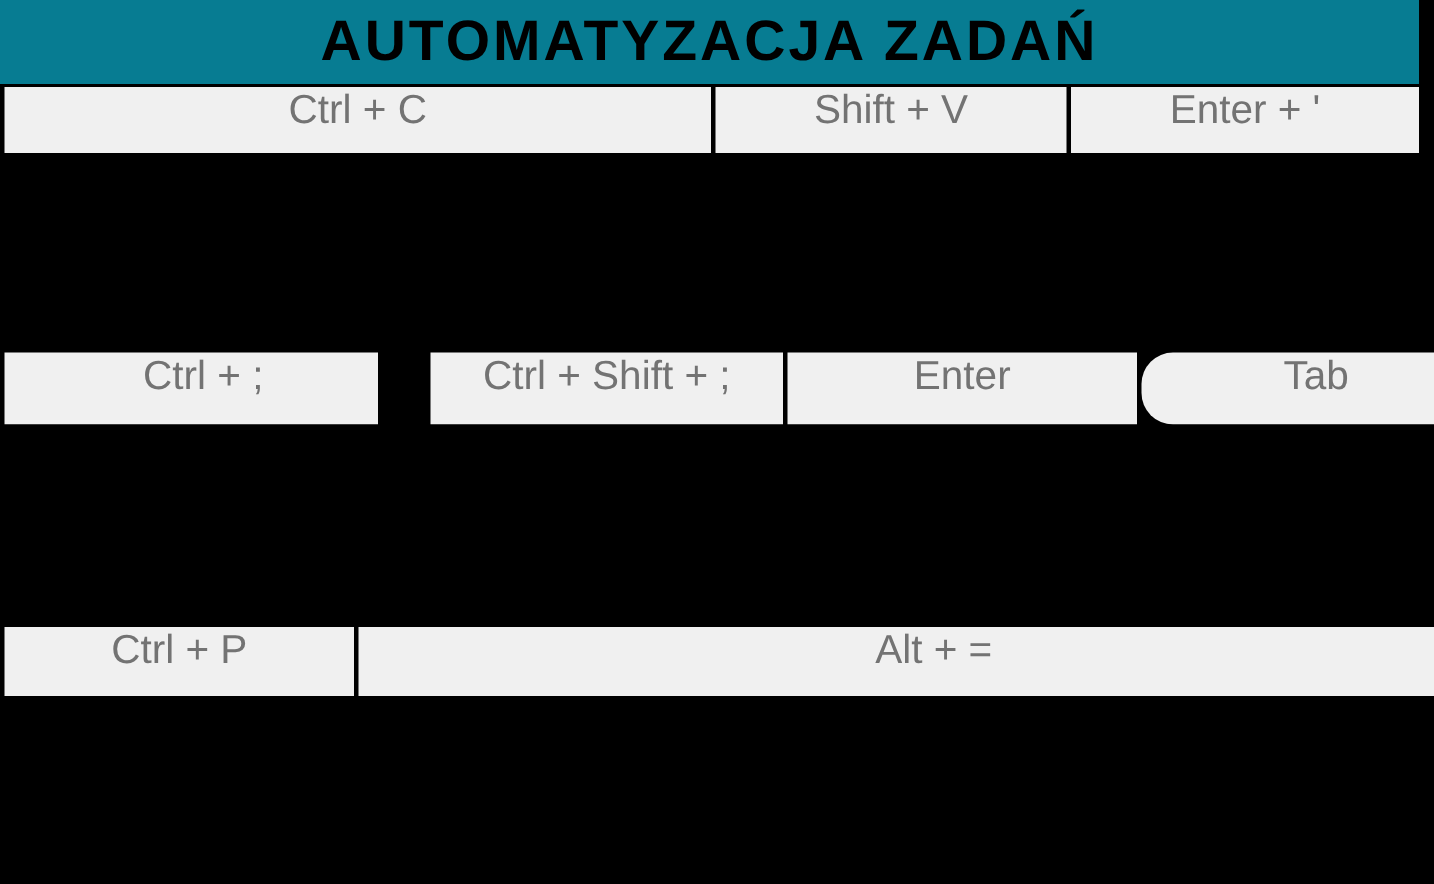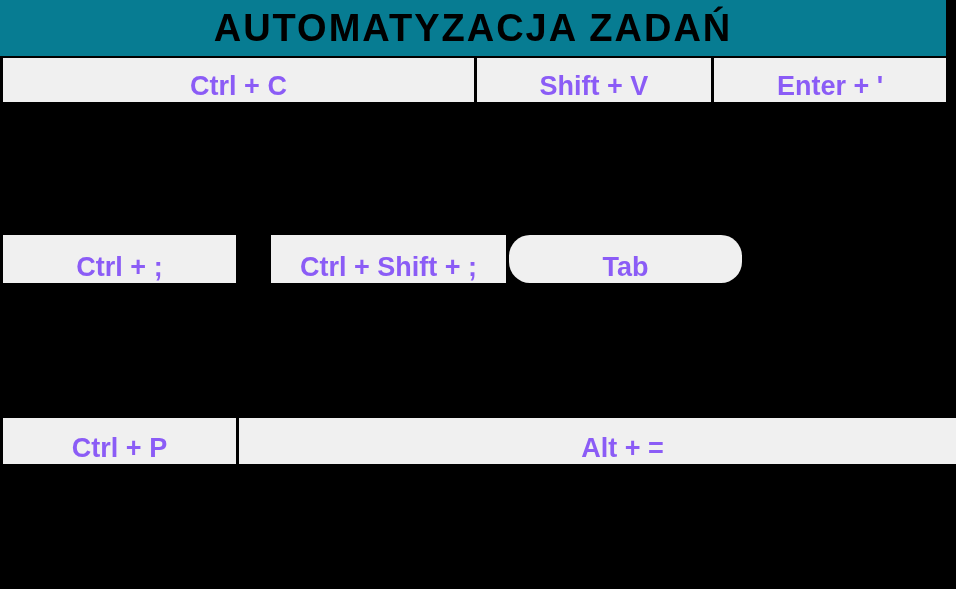--- a/index.html
+++ b/index.html
@@ -42,33 +42,33 @@
     width: 943px;
     display: flex;
     gap: 3px;
   }
   .row-1 { top: 58px;  height: 44px; }
   .row-2 { top: 235px; height: 48px; }
   .row-3 { top: 418px; height: 46px; }
   .cell {
     background: #F0F0F0;
     display: flex;
-    align-items: flex-end;
+    align-items: flex-start;
     justify-content: center;
-    color: #8b5cf6;
+    color: #737373;
     font-size: 27px;
-    font-weight: bold;
+    font-weight: normal;
     white-space: nowrap;
   }
   
   .row-1 .c1 { flex: 0 0 471px; }
   .row-1 .c2 { flex: 0 0 234px; }
   .row-1 .c3 { flex: 0 0 232px; }
   
-  .row-2 .c1 { flex: 0 0 233px; }
+  .row-2 .c1 { flex: 0 0 233px; padding-left: 16px; }
   .row-2 .c2 { flex: 0 0 235px; margin-left: 32px; }
   .row-2 .c3 { flex: 0 0 233px; }
   .row-2 .c4 { flex: 0 0 233px; border-radius: 21px; }
   
   .row-3 .c1 { flex: 0 0 233px; }
   .row-3 .c2 { flex: 0 0 707px; padding-left: 30px; }
   .black-band {
     position: absolute;
     left: 0;
     width: 956px;
@@ -101,20 +101,23 @@
 
   <div class="black-band band-1"></div>
 
   <div class="row row-2">
     <div class="cell c1">
       <span>Ctrl + ;</span>
     </div>
     <div class="cell c2">
       <span>Ctrl + Shift + ;</span>
     </div>
+    <div class="cell c3">
+      <span>Enter</span>
+    </div>
     <div class="cell c4">
       <span>Tab</span>
     </div>
   </div>
 
   <div class="black-band band-2"></div>
 
   <div class="row row-3">
     <div class="cell c1">
       <span>Ctrl + P</span>

